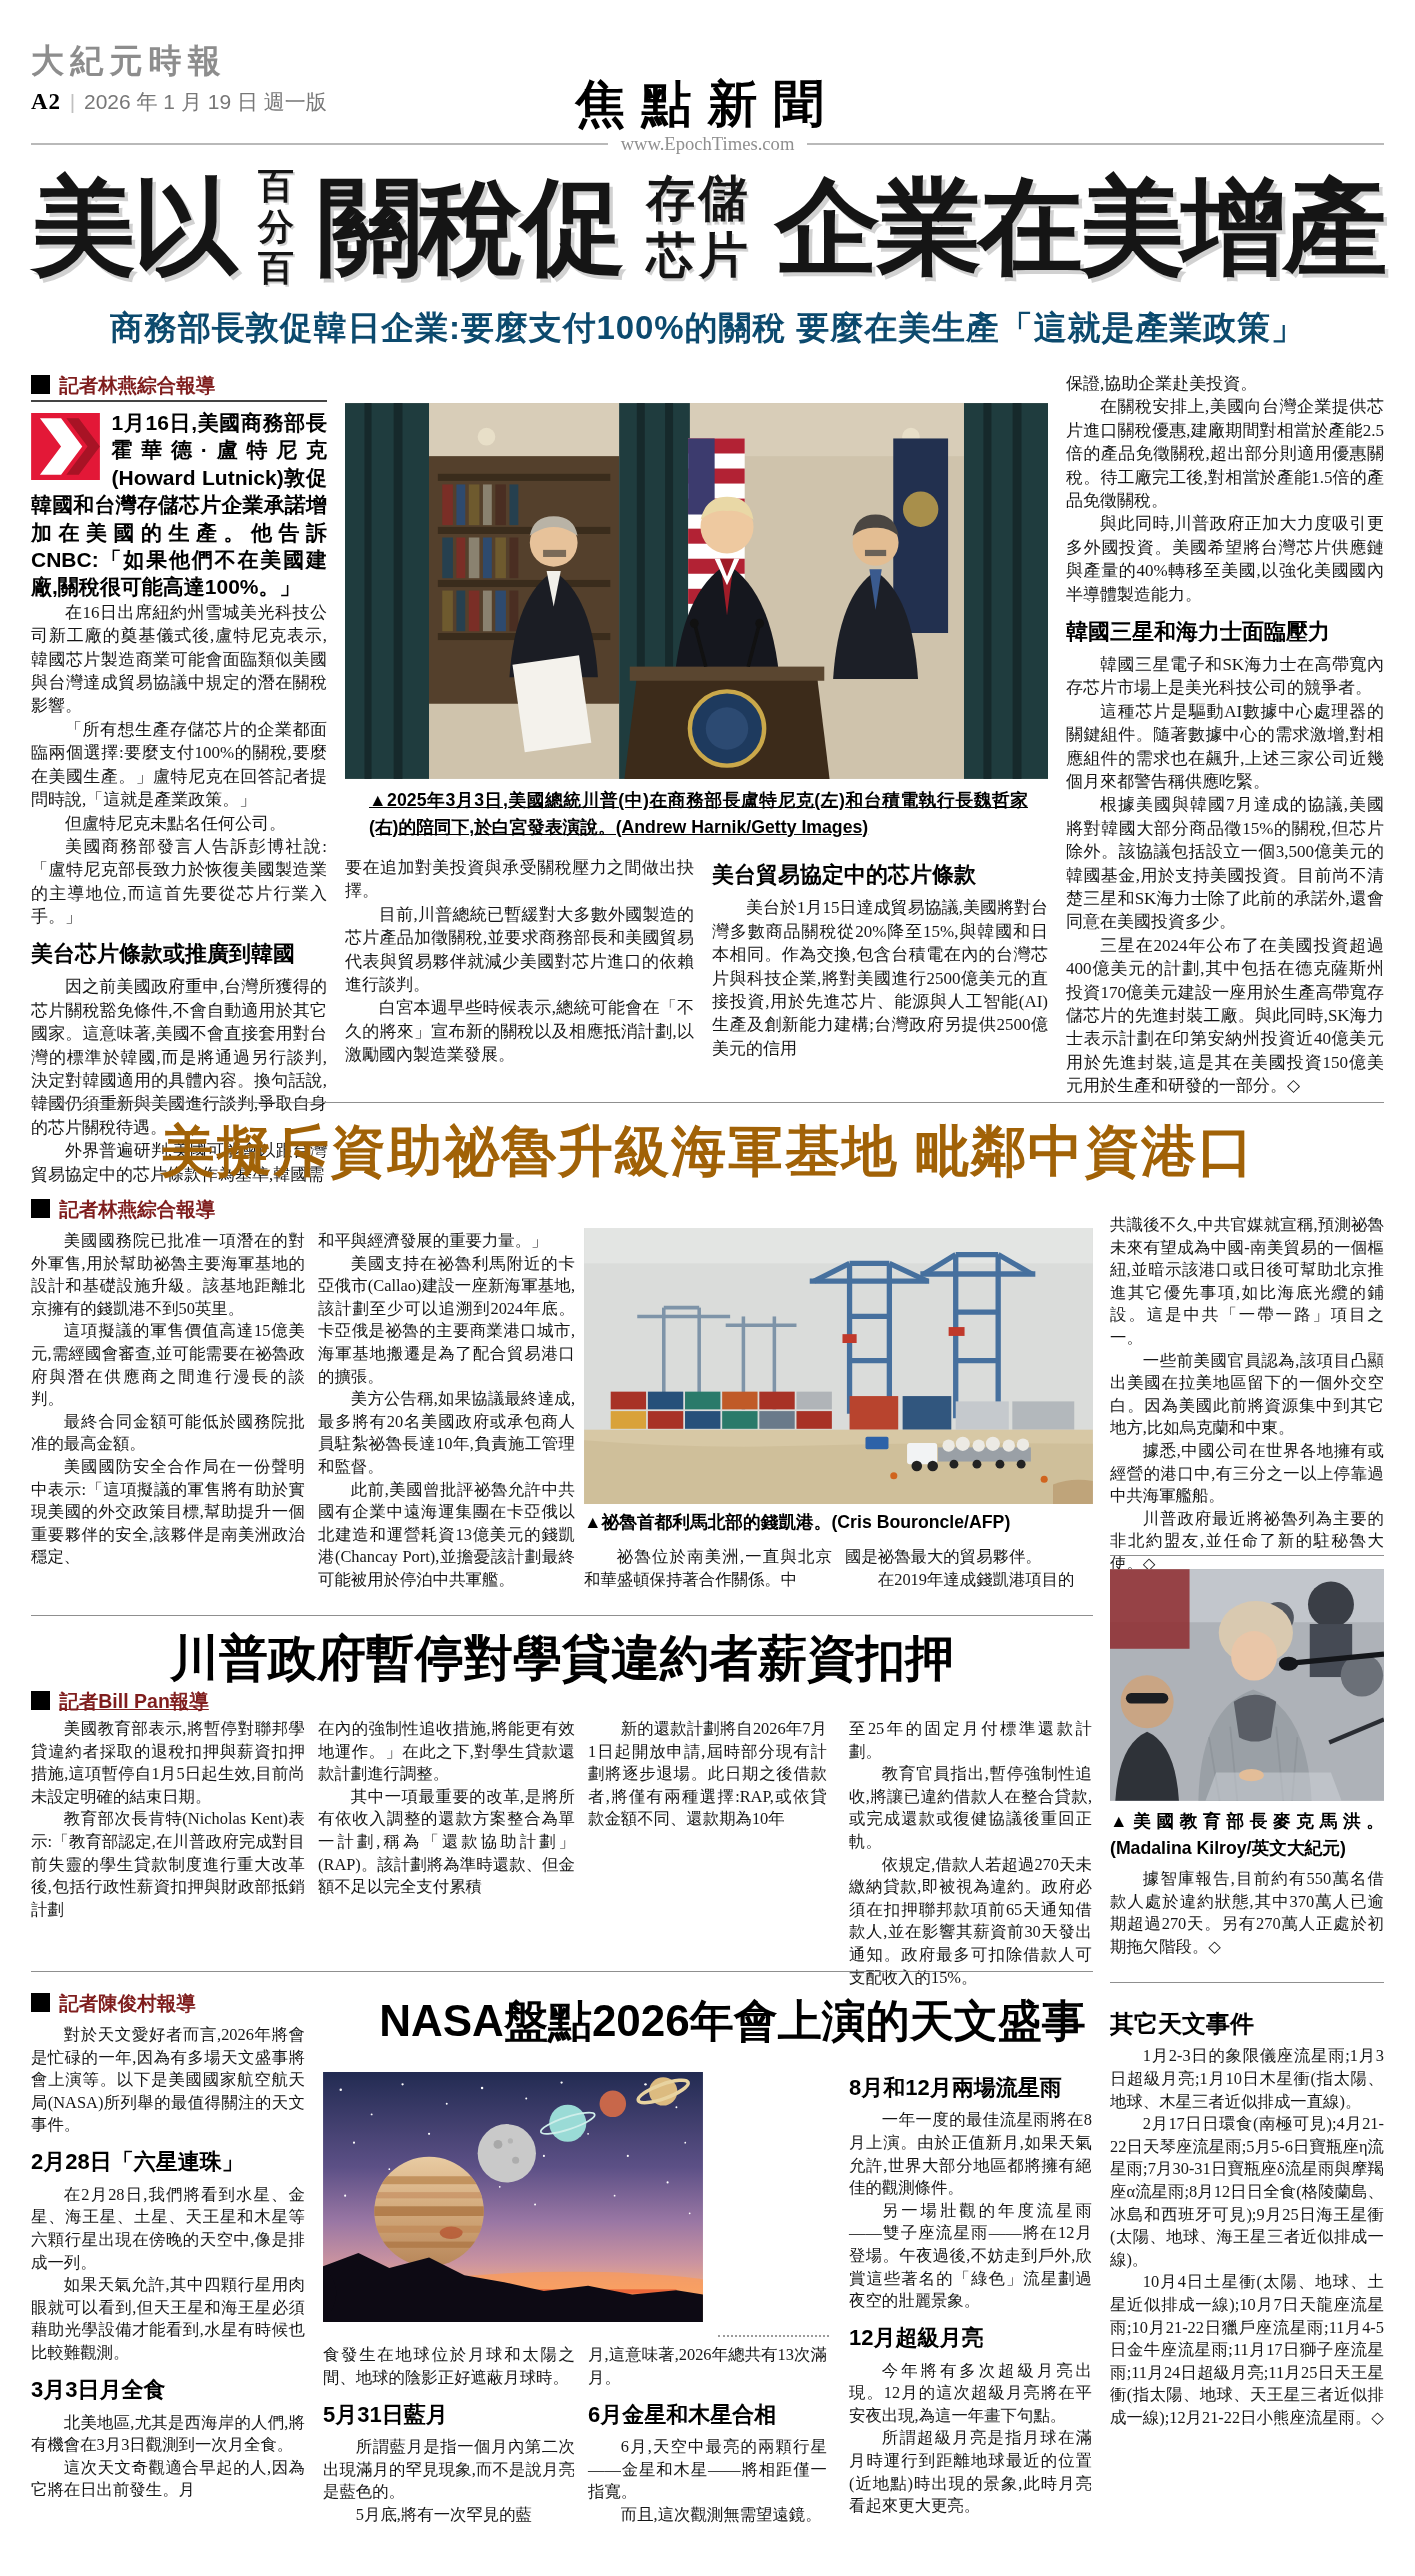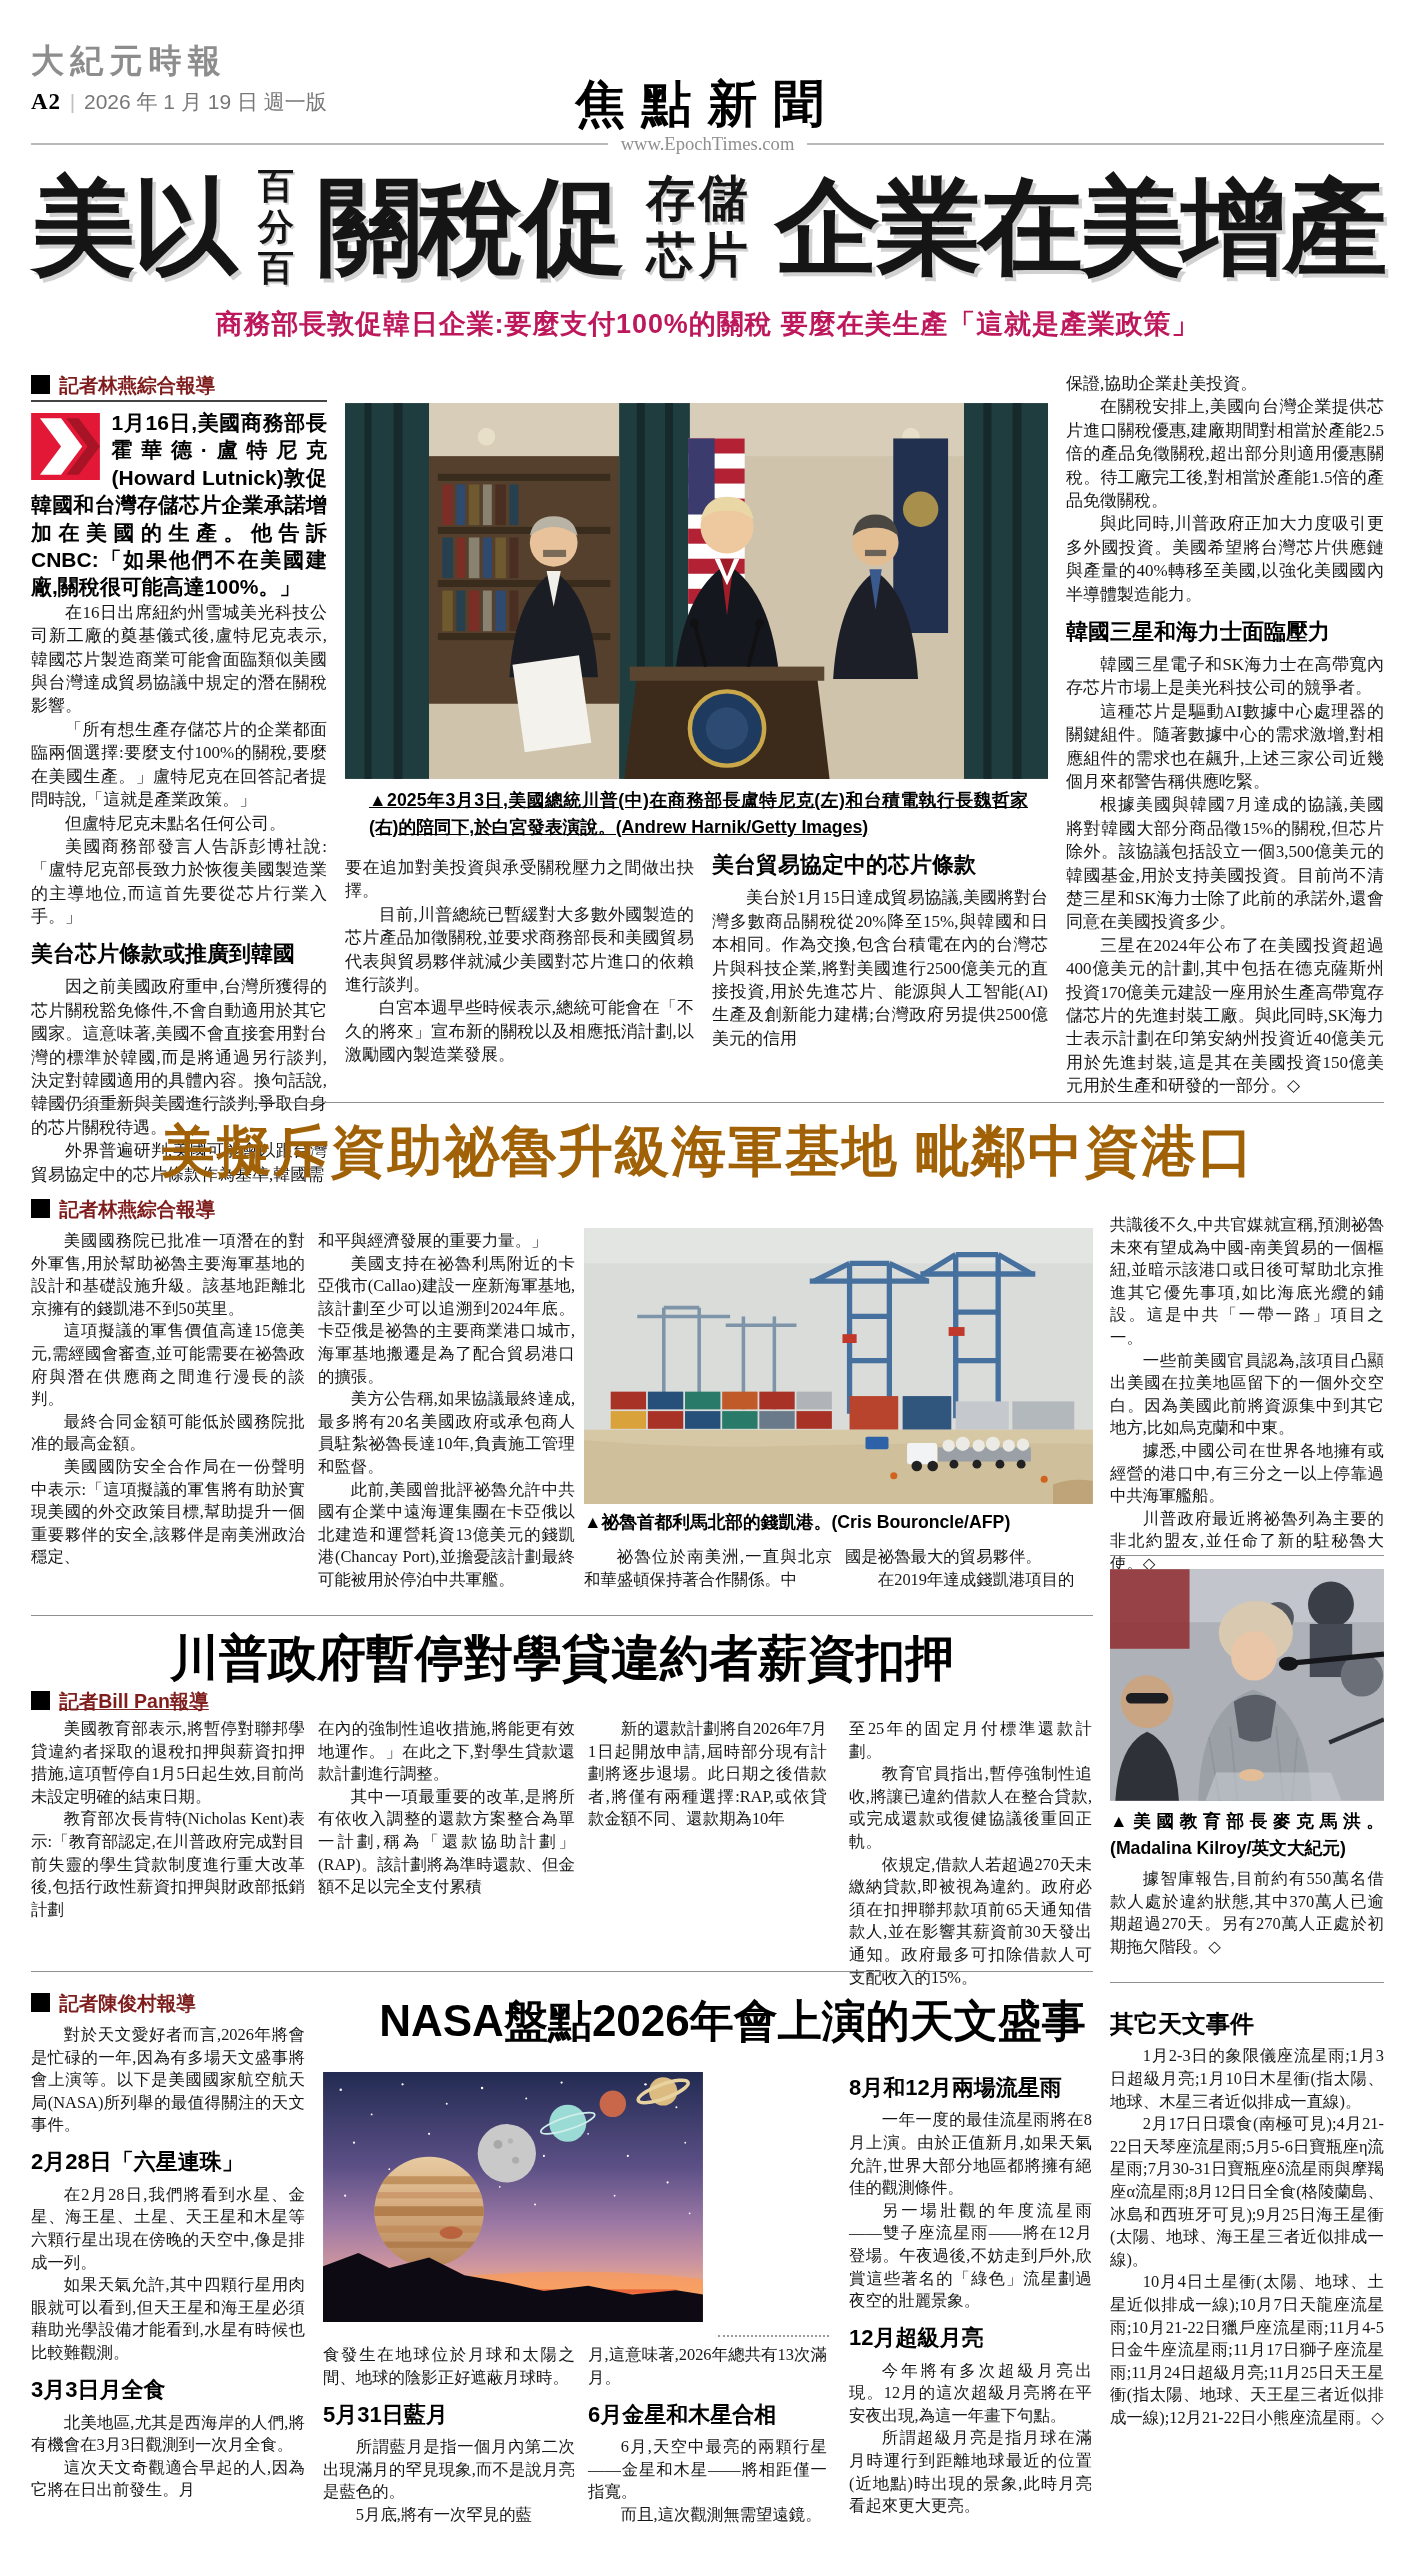--- a/index.html
+++ b/index.html
@@ -22,22 +22,22 @@
 
   
   .h-main{left:31px;top:157px;width:1353px;height:140px;display:flex;align-items:center;
           justify-content:space-between;}
   .h-main .big{font-weight:900;font-size:105px;line-height:1;letter-spacing:-3.5px;
                text-shadow:3.5px 4.4px 0 rgba(0,0,0,.18);white-space:nowrap;}
   .stk3 div{font-weight:900;font-size:36px;line-height:41px;text-align:center;
             text-shadow:1.8px 1.8px 0 rgba(0,0,0,.18);}
   .stk2 div{font-weight:900;font-size:49px;line-height:57px;letter-spacing:3.5px;text-align:center;
             text-shadow:1.8px 2.7px 0 rgba(0,0,0,.18);white-space:nowrap;}
-  .subhead{left:31px;top:306px;width:1353px;text-align:center;font-weight:700;font-size:27px;
-           color:#be185d;letter-spacing:0.9px;}
+  .subhead{left:31px;top:306px;width:1353px;text-align:center;font-weight:700;font-size:33px;
+           color:#0c4a6e;letter-spacing:0.9px;}
 
   
   .col{position:absolute;text-align:justify;color:#161616;}
   .b1{font-size:17px;line-height:23.4px;}
   .b2{font-size:16.4px;line-height:22.6px;}
   .col p{margin:0;text-indent:2em;}
   .col p.cont{text-indent:0;}
   .sec{font-family:"Liberation Sans","DejaVu Sans",sans-serif;font-weight:700;font-size:22px;
        line-height:27.4px;margin:11.5px 0 8px;color:#000;text-align:left;text-indent:0;}
   .byline{position:absolute;font-family:"Liberation Sans","DejaVu Sans",sans-serif;
@@ -214,21 +214,21 @@
   </div>
   <div class="abs cap" style="left:369px;top:787px;width:659px;text-decoration:underline;">▲2025年3月3日,美國總統川普(中)在商務部長盧特尼克(左)和台積電執行長魏哲家(右)的陪同下,於白宮發表演說。(Andrew Harnik/Getty Images)</div>
 
   <div class="col b1" style="left:345px;top:856px;width:349px;">
     <p class="cont">要在追加對美投資與承受關稅壓力之間做出抉擇。</p>
     <p>目前,川普總統已暫緩對大多數外國製造的芯片產品加徵關稅,並要求商務部長和美國貿易代表與貿易夥伴就減少美國對芯片進口的依賴進行談判。</p>
     <p>白宮本週早些時候表示,總統可能會在「不久的將來」宣布新的關稅以及相應抵消計劃,以激勵國內製造業發展。</p>
   </div>
 
   <div class="col b1" style="left:712px;top:851px;width:336px;">
-    <div class="sec" style="margin-top:0;">美台貿易協定中的芯片條款</div>
+    <div class="sec" style="margin-top:10px;">美台貿易協定中的芯片條款</div>
     <p>美台於1月15日達成貿易協議,美國將對台灣多數商品關稅從20%降至15%,與韓國和日本相同。作為交換,包含台積電在內的台灣芯片與科技企業,將對美國進行2500億美元的直接投資,用於先進芯片、能源與人工智能(AI)生產及創新能力建構;台灣政府另提供2500億美元的信用</p>
   </div>
 
   <div class="col b1" style="left:1066px;top:372px;width:318px;">
     <p class="cont">保證,協助企業赴美投資。</p>
     <p>在關稅安排上,美國向台灣企業提供芯片進口關稅優惠,建廠期間對相當於產能2.5倍的產品免徵關稅,超出部分則適用優惠關稅。待工廠完工後,對相當於產能1.5倍的產品免徵關稅。</p>
     <p>與此同時,川普政府正加大力度吸引更多外國投資。美國希望將台灣芯片供應鏈與產量的40%轉移至美國,以強化美國國內半導體製造能力。</p>
     <div class="sec">韓國三星和海力士面臨壓力</div>
     <p>韓國三星電子和SK海力士在高帶寬內存芯片市場上是美光科技公司的競爭者。</p>
     <p>這種芯片是驅動AI數據中心處理器的關鍵組件。隨著數據中心的需求激增,對相應組件的需求也在飆升,上述三家公司近幾個月來都警告稱供應吃緊。</p>

